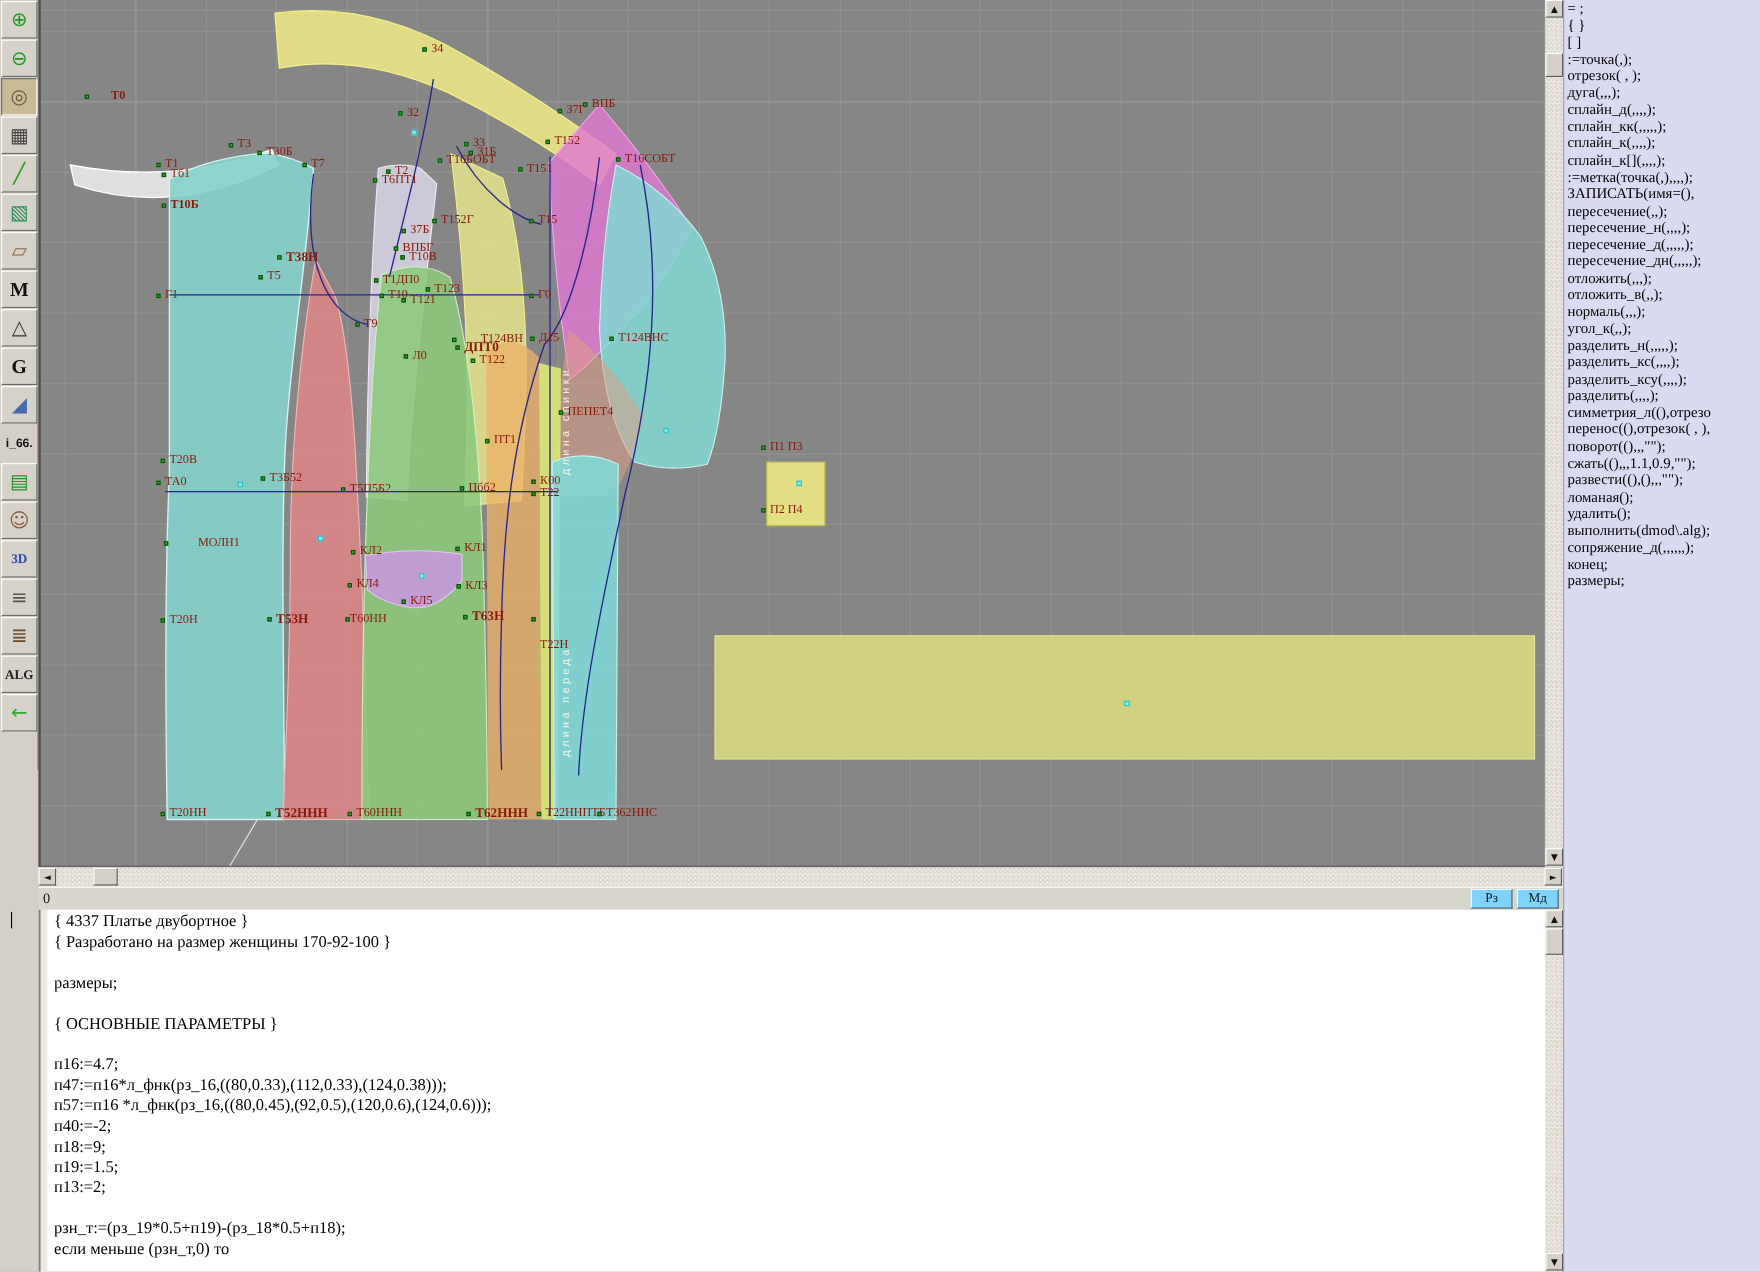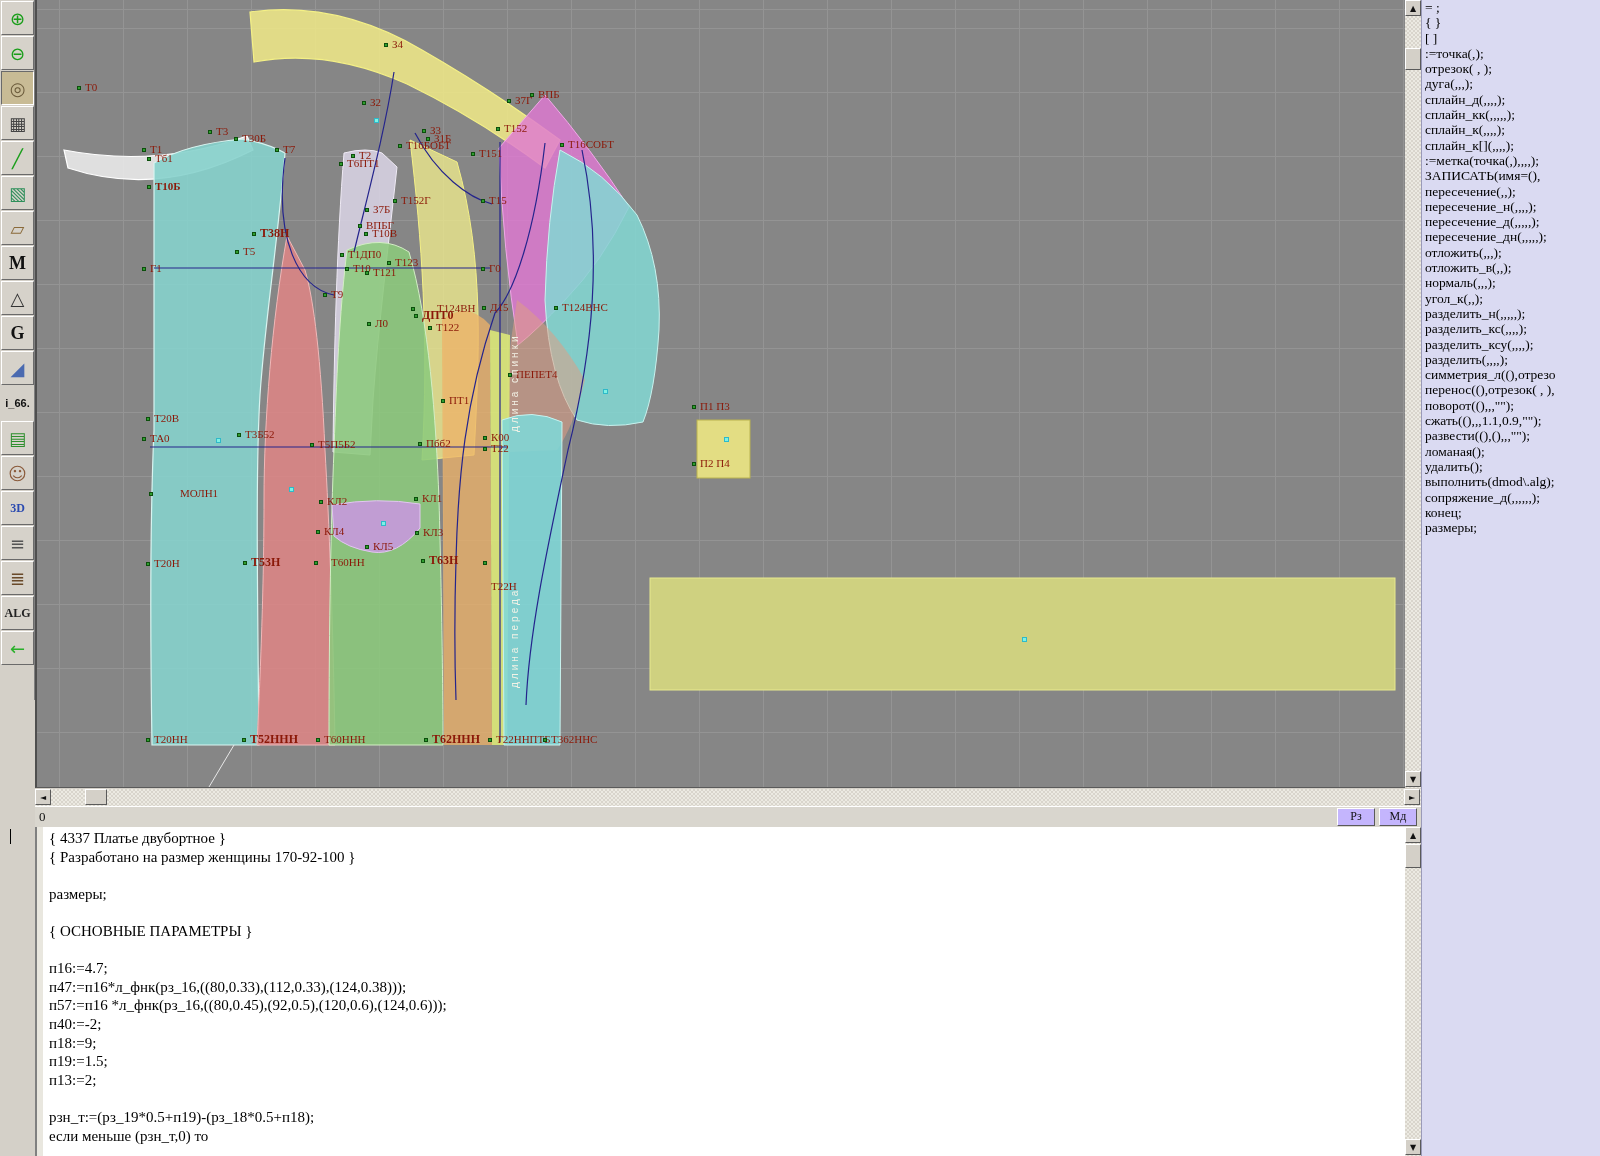--- a/index.html
+++ b/index.html
@@ -37,21 +37,21 @@
   .sbtn{position:absolute;width:16px;height:16px;background:#d4d0c8;
     border:1px solid;border-color:#fff #5a5a5a #5a5a5a #fff;color:#111;
     font-size:8px;display:flex;align-items:center;justify-content:center;
     font-family:"DejaVu Sans",sans-serif;cursor:pointer;}
   .sthumb{position:absolute;background:#d4d0c8;border:1px solid;
     border-color:#fff #5a5a5a #5a5a5a #fff;cursor:grab;}
   
   #statusbar{position:absolute;left:35px;top:806px;width:1386px;height:21px;background:#d9d6ce;
     border-top:1px solid #fff;font-size:13px;color:#111;}
   #status-left{position:absolute;left:4px;top:2px;}
-  .stbtn{position:absolute;top:1px;width:38px;height:18px;background:#c4b5fd;
+  .stbtn{position:absolute;top:1px;width:38px;height:18px;background:#7dd3fc;
     border:1px solid;border-color:#fff #5a5a5a #5a5a5a #fff;text-align:center;
     font-size:12px;cursor:pointer;}
   
   #editor{position:absolute;left:35px;top:827px;width:1370px;height:329px;background:#fff;
     border-left:2px solid #808080;overflow:hidden;cursor:text;}
   #editor .margin{position:absolute;left:0;top:0;width:6px;height:100%;background:#e9e7df;}
   .eline{position:absolute;left:12px;font-size:15px;color:#000;white-space:pre;line-height:15px;}
   #caret{position:absolute;left:10px;top:829px;width:1px;height:15px;background:#000;}
   
   #sidebar{position:absolute;left:1421px;top:0;width:179px;height:1156px;background:#dadaf2;
@@ -128,21 +128,21 @@
       <path d="M357,72 C348,130 332,190 317,252"></path>
       <path d="M378,133 C400,175 432,198 455,204"></path>
       <path d="M545,150 C566,250 556,350 531,450 C512,540 492,630 489,705"></path>
       <path d="M248,158 C237,240 262,288 297,295"></path>
       <path d="M508,143 C498,230 478,292 458,313 C428,400 421,480 419,560 C417,625 418,672 419,700"></path>
     </g>
     <path d="M197,745 L172,787" stroke="#e8e8e8" stroke-width="1"></path>
   </svg>
   <div id="labelLayer">
       <div class="pmark" style="left: 40px; top: 86px;"></div>
-      <span class="plabel" style="left: 48px; top: 82px;">Т0</span>
+      <span class="plabel" style="left: 64px; top: 82px; font-weight: bold;">Т0</span>
       <div class="pmark" style="left: 347px; top: 43px;"></div>
       <span class="plabel" style="left: 355px; top: 39px;">З4</span>
       <div class="pmark" style="left: 325px; top: 101px;"></div>
       <span class="plabel" style="left: 333px; top: 97px;">З2</span>
       <div class="pmark" style="left: 470px; top: 99px;"></div>
       <span class="plabel" style="left: 478px; top: 95px;">З7Г</span>
       <div class="pmark" style="left: 493px; top: 93px;"></div>
       <span class="plabel" style="left: 501px; top: 89px;">ВПБ</span>
       <div class="pmark" style="left: 171px; top: 130px;"></div>
       <span class="plabel" style="left: 179px; top: 126px;">Т3</span>
@@ -240,21 +240,21 @@
       <span class="plabel" style="left: 287px; top: 526px;">КЛ4</span>
       <div class="pmark" style="left: 378px; top: 531px;"></div>
       <span class="plabel" style="left: 386px; top: 527px;">КЛ3</span>
       <div class="pmark" style="left: 328px; top: 545px;"></div>
       <span class="plabel" style="left: 336px; top: 541px;">КЛ5</span>
       <div class="pmark" style="left: 109px; top: 562px;"></div>
       <span class="plabel" style="left: 117px; top: 558px;">Т20Н</span>
       <div class="pmark" style="left: 206px; top: 561px;"></div>
       <span class="plabel b" style="left: 214px; top: 557px;">Т53Н</span>
       <div class="pmark" style="left: 277px; top: 561px;"></div>
-      <span class="plabel" style="left: 294px; top: 557px;">Т60НН</span>
+      <span class="plabel" style="left: 281px; top: 557px;">Т60НН</span>
       <div class="pmark" style="left: 384px; top: 559px;"></div>
       <span class="plabel b" style="left: 392px; top: 555px;">Т63Н</span>
       <div class="pmark" style="left: 446px; top: 561px;"></div>
       <span class="plabel" style="left: 454px; top: 557px; margin-top: 24px;">Т22Н</span>
       <div class="pmark" style="left: 109px; top: 738px;"></div>
       <span class="plabel" style="left: 117px; top: 734px;">Т20НН</span>
       <div class="pmark" style="left: 205px; top: 738px;"></div>
       <span class="plabel b" style="left: 213px; top: 734px;">Т52ННН</span>
       <div class="pmark" style="left: 279px; top: 738px;"></div>
       <span class="plabel" style="left: 287px; top: 734px;">Т60ННН</span>

